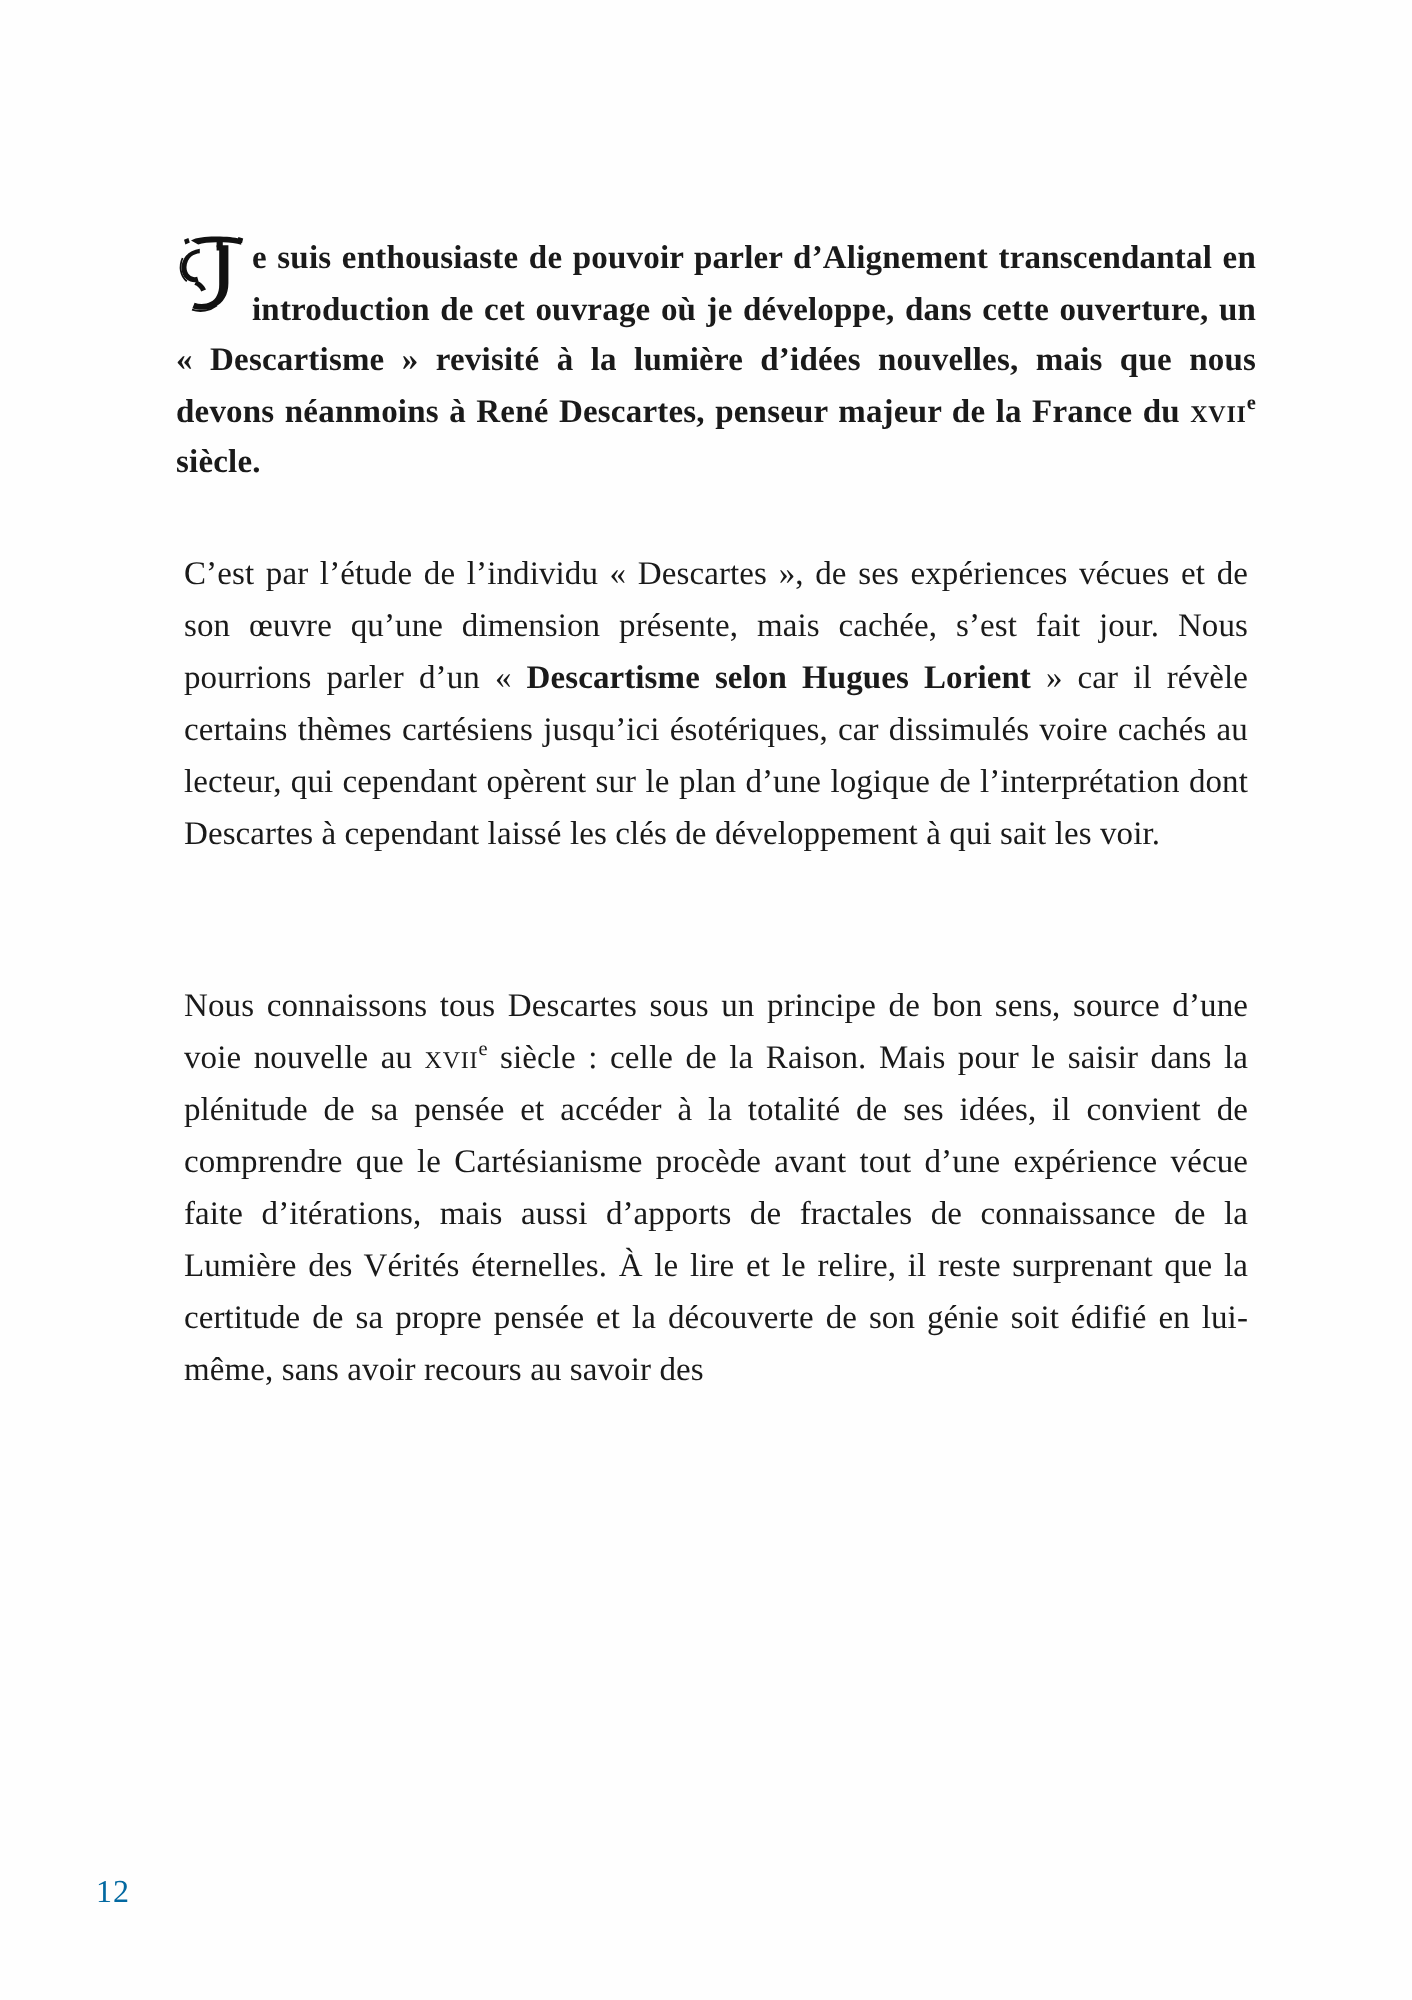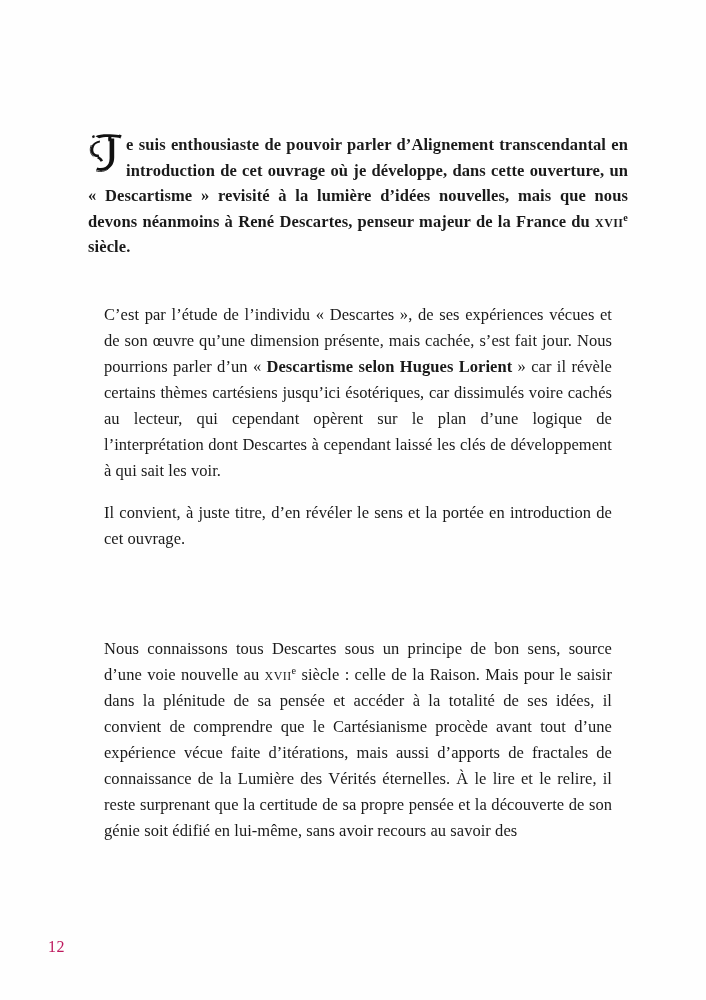--- a/index.html
+++ b/index.html
@@ -18,21 +18,21 @@
 
   .page {
     position: absolute;
     inset: 0;
     background: #fefefe;
   }
 
   .text-block {
     position: absolute;
     left: 88px;
-    top: 132px;
+    top: 116px;
     width: 540px;
   }
 
   
   .lead {
     font-size: 16.5px;
     font-weight: bold;
     line-height: 25.5px;
     text-align: justify;
     text-justify: inter-word;
@@ -49,21 +49,21 @@
   }
   .dropcap svg { display: block; }
 
   
   .body-para {
     font-size: 16.5px;
     font-weight: normal;
     line-height: 26px;
     text-align: justify;
     text-justify: inter-word;
-    margin: 16px;
+    margin: 4px;
     letter-spacing: 0.05px;
   }
   .gap-para  { height: 26px; }
 
   .b { font-weight: bold; }
 
   
   .smallcaps {
     font-variant: small-caps;
     text-transform: lowercase;
@@ -74,21 +74,21 @@
     vertical-align: super;
     line-height: 0;
   }
 
   
   .folio {
     position: absolute;
     left: 48px;
     top: 938px;
     font-size: 16px;
-    color: #be185d;
+    color: #0369a1;
     letter-spacing: 0.5px;
   }
 </style>
 </head>
 <body>
 
 <div class="page">
 
   <div class="text-block">
 
@@ -130,21 +130,20 @@
       </span>
       <span>e suis enthousiaste de pouvoir parler d’Alignement transcendantal en introduction de cet ouvrage où je développe, dans cette ouverture, un « Descartisme » revisité à la lumière d’idées nouvelles, mais que nous devons néanmoins à René Descartes, penseur majeur de la France du </span><span class="smallcaps">XVII</span><span class="sup">e</span><span> siècle.</span>
     </p>
 
     <div class="gap-para"></div>
 
     <p class="body-para">
       <span>C’est par l’étude de l’individu « Descartes », de ses expériences vécues et de son œuvre qu’une dimension présente, mais cachée, s’est fait jour. Nous pourrions parler d’un « </span><span class="b">Descartisme selon Hugues Lorient</span><span> » car il révèle certains thèmes cartésiens jusqu’ici ésotériques, car dissimulés voire cachés au lecteur, qui cependant opèrent sur le plan d’une logique de l’interprétation dont Descartes à cependant laissé les clés de développement à qui sait les voir.</span>
     </p>
 
-    <p class="body-para">Il convient, à juste titre, d’en révéler le sens et la portée en introduction de cet ouvrage.</p>
 
     <div class="gap-para"></div>
 
 
     <div class="gap-para"></div>
 
     <p class="body-para">
       <span>Nous connaissons tous Descartes sous un principe de bon sens, source d’une voie nouvelle au </span><span class="smallcaps">XVII</span><span class="sup">e</span><span> siècle : celle de la Raison. Mais pour le saisir dans la plénitude de sa pensée et accéder à la totalité de ses idées, il convient de comprendre que le Cartésianisme procède avant tout d’une expérience vécue faite d’itérations, mais aussi d’apports de fractales de connaissance de la Lumière des Vérités éternelles. À le lire et le relire, il reste surprenant que la certitude de sa propre pensée et la découverte de son génie soit édifié en lui-même, sans avoir recours au savoir des</span>
     </p>
 

